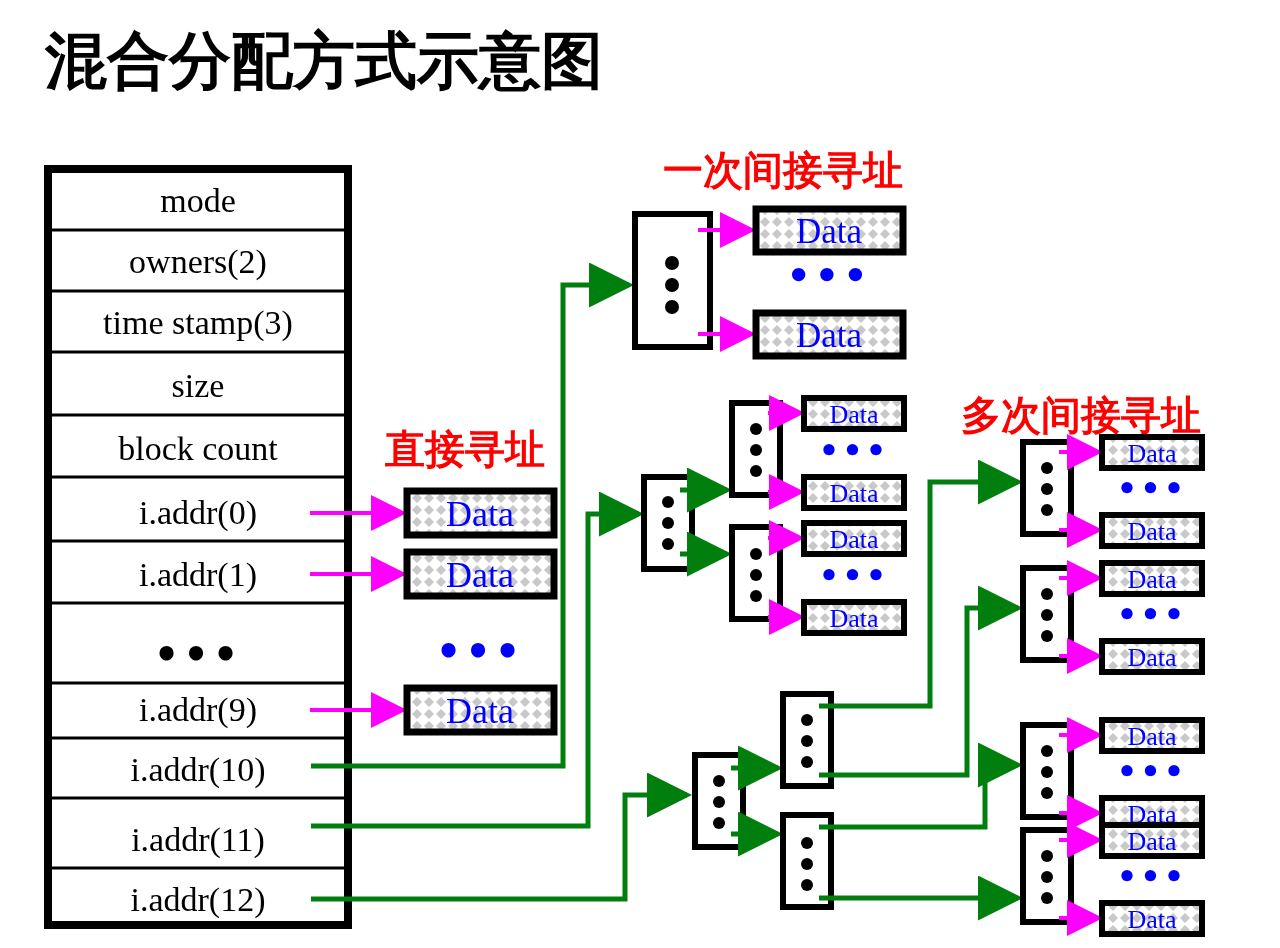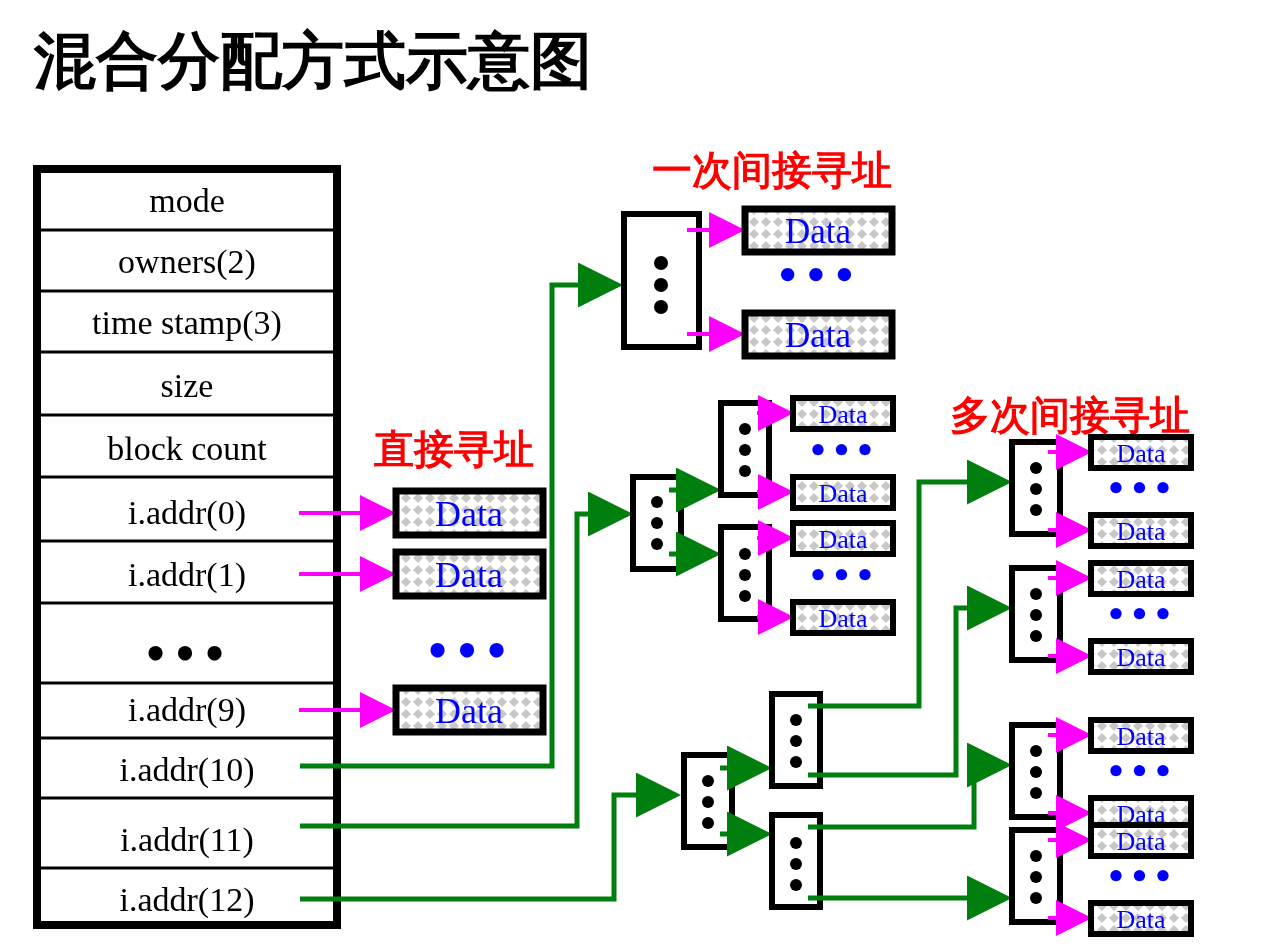--- a/index.html
+++ b/index.html
@@ -1,18 +1,18 @@
 <!DOCTYPE html>
 <html><head>
 <meta charset="utf-8">
 <style>
   html,body{margin:0;padding:0;background:#ffffff;}
   body{width:1280px;height:948px;position:relative;overflow:hidden;
        font-family:"Liberation Serif","DejaVu Serif",serif;}
-  #stage{position:absolute;left:4px;top:0;width:1247px;height:948px;border-radius:21px;}
+  #stage{position:absolute;left:15px;top:0;width:1247px;height:948px;border-radius:21px;}
   svg#diagram{position:absolute;left:0;top:0;width:1280px;height:948px;}
   .ttl{font-family:"DejaVu Sans","Liberation Sans",sans-serif;font-weight:bold;}
 </style>
 </head>
 <body>
 
 <div id="stage">
 
   <svg id="diagram" viewBox="0 0 1280 948">
     <defs>

